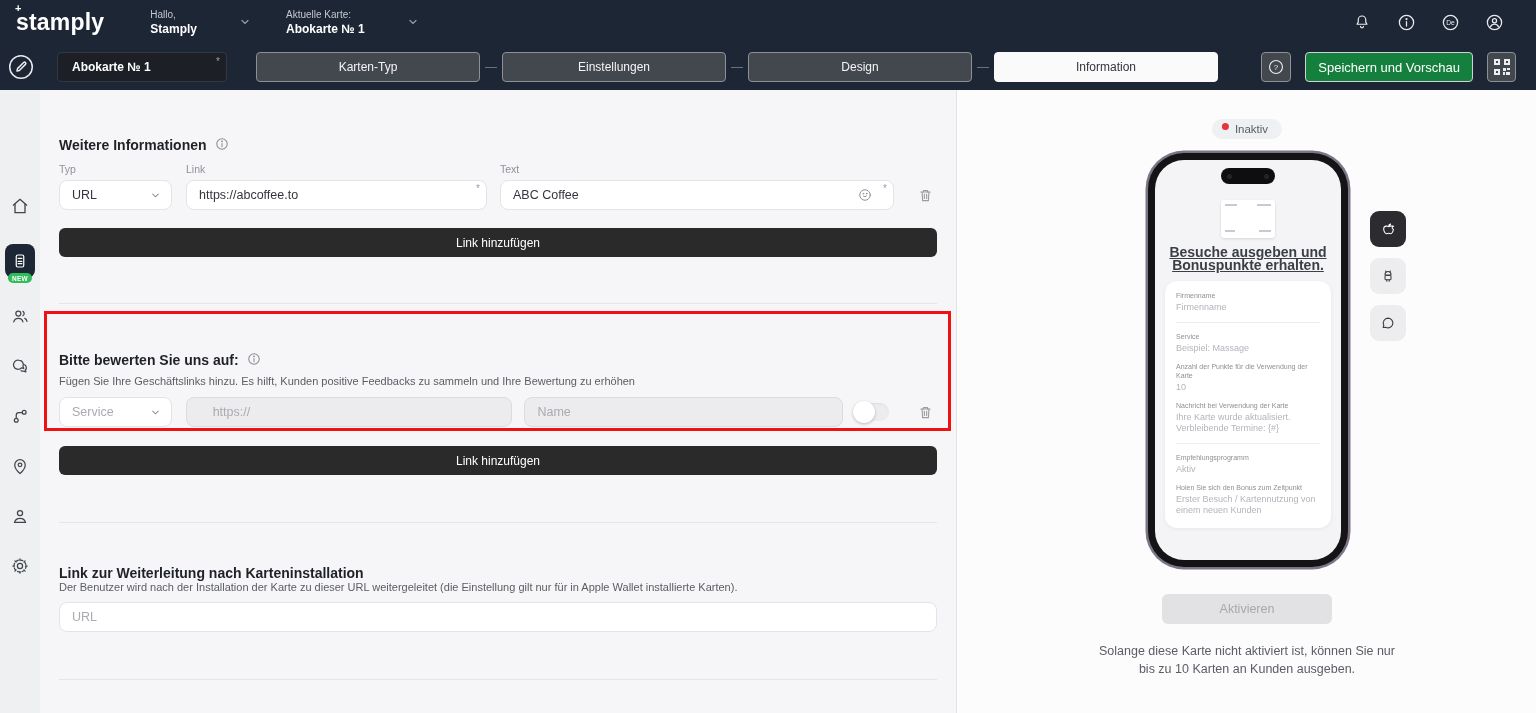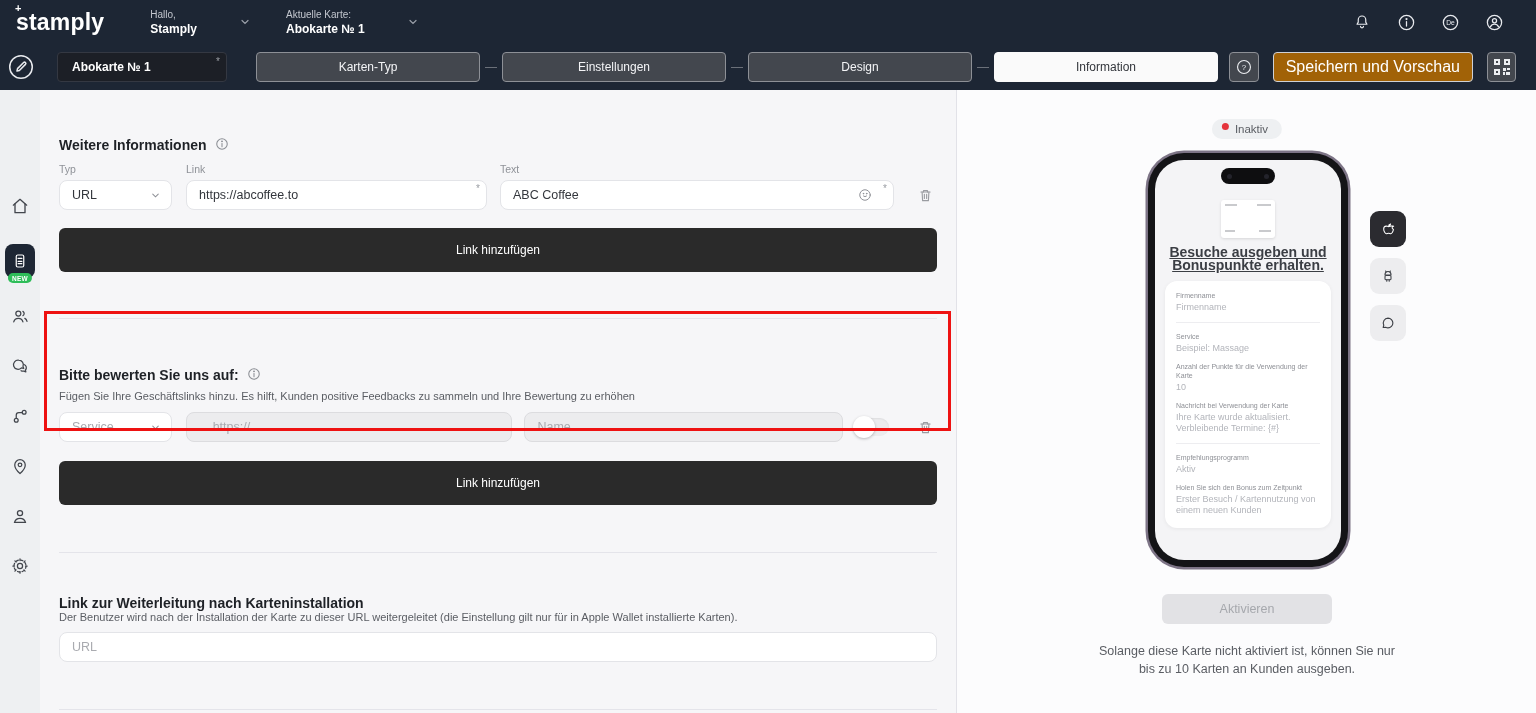--- a/index.html
+++ b/index.html
@@ -27,21 +27,21 @@
   .cardname-wrap .ast { position:absolute; right:7px; top:4px; color:#9a9da3; font-size:10px; }
   .steps { display:flex; align-items:center; margin-left:29px; }
   .step { width:224px; height:30px; border-radius:4px; background:#43474e; border:1px solid #8d9096;
     color:#f3f4f6; font-size:12px; display:flex; align-items:center; justify-content:center; cursor:pointer; }
   .step.active { background:#fafafa; border-color:#fafafa; color:#33363c; }
   .dash { width:22px; text-align:center; color:#767b83; font-size:12px; }
   .tbar-right { margin-left:auto; display:flex; align-items:center; margin-right:20px; gap:14px; }
   .sqbtn { height:30px; background:#43474e; border:1px solid #8d9096; border-radius:4px;
     display:flex; align-items:center; justify-content:center; cursor:pointer; color:#eceef1; }
   .helpbtn { width:30px; }
-  .savebtn { padding:0 12px; font-size:16px; color:#fff; background:#a16207; border:1px solid #cfd1d5; }
+  .savebtn { padding:0 12px; font-size:13px; color:#fff; background:#15803d; border:1px solid #cfd1d5; }
   .qrbtn { width:29px; }
 
   
   .bodyrow { display:flex; height:623px; }
   .sidebar { width:40px; background:#eef0f2; display:flex; flex-direction:column; align-items:center;
     padding-top:104px; gap:26px; }
   .s-item { width:24px; height:24px; display:flex; align-items:center; justify-content:center;
     color:#42464d; cursor:pointer; position:relative; }
   .s-item.active { width:30px; height:34px; background:#1d2634; border-radius:8px; color:#fff; }
   .newbadge { position:absolute; bottom:-5px; left:50%; transform:translateX(-50%);
@@ -61,21 +61,21 @@
   .inp::placeholder { color:#a9abb0; }
   .inp.gray { background:#ececee; border-color:#dcdcdf; }
   .sel { height:30px; background:#fff; border:1px solid #e3e4e8; border-radius:8px; display:flex;
     align-items:center; justify-content:space-between; padding:0 10px 0 12px; font-size:12.5px; color:#33363c; cursor:pointer; }
   .sel .ph { color:#a9abb0; }
   .fwrap { position:relative; }
   .ast-in { position:absolute; right:7px; top:3px; color:#9a9da3; font-size:10px; }
   .smiley { position:absolute; right:22px; top:8px; color:#8e9096; cursor:pointer; }
   .trash { width:24px; height:24px; color:#9a9ca1; display:flex; align-items:center; justify-content:center;
     cursor:pointer; align-self:center; }
-  .blackbtn { height:44px; width:878px; background:#2a2a2a; border:none; border-radius:6px; color:#fff;
+  .blackbtn { height:29px; width:878px; background:#2a2a2a; border:none; border-radius:6px; color:#fff;
     font-size:12px; cursor:pointer; font-family:"Liberation Sans","DejaVu Sans",sans-serif; }
   .divider { height:1px; background:#e4e4ea; width:878px; }
   .desc { font-size:11px; color:#5a5d63; }
   .toggle { width:34px; height:18px; background:#ececee; border-radius:10px; position:relative;
     align-self:center; cursor:pointer; box-shadow:inset 0 1px 2px rgba(0,0,0,.06); }
   .toggle .knob { position:absolute; left:-2px; top:-2px; width:22px; height:22px; background:#fff;
     border-radius:50%; box-shadow:0 1px 3px rgba(0,0,0,.25); }
 
   
   .panel { flex:1; background:#fcfcfd; border-left:1px solid #e2e2e8; position:relative; }

